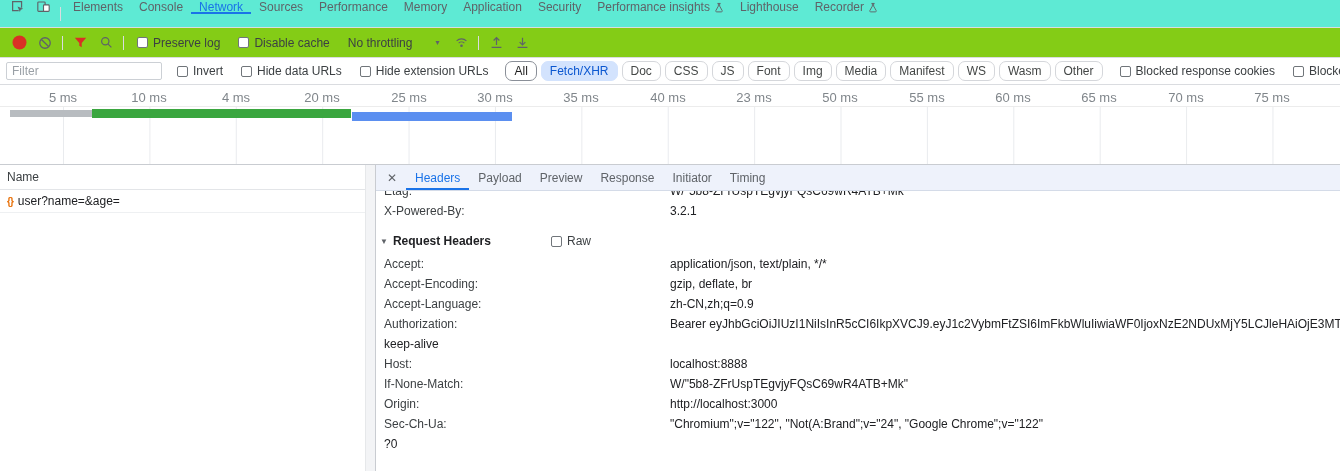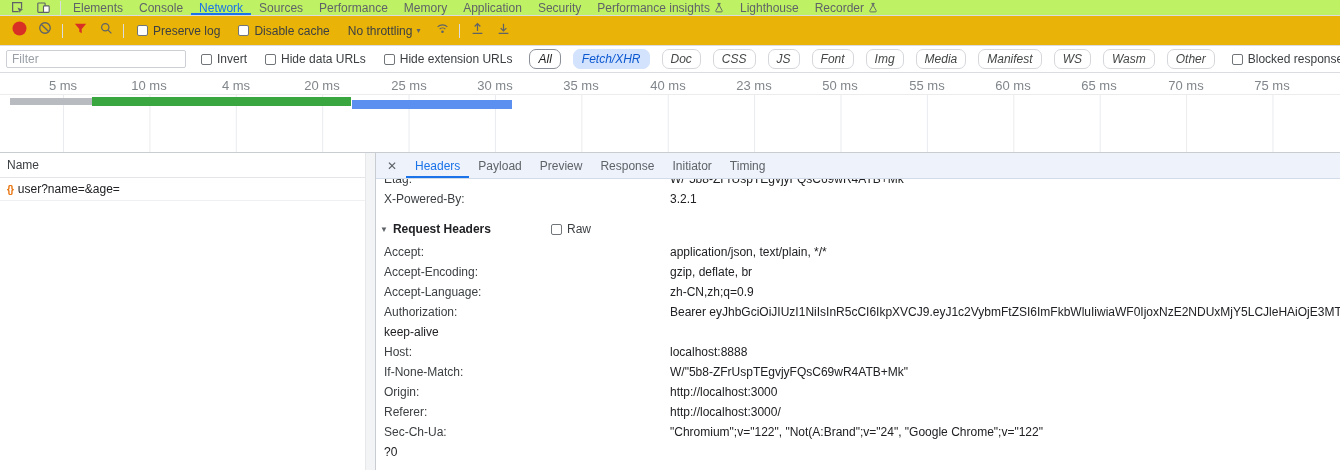--- a/index.html
+++ b/index.html
@@ -5,44 +5,44 @@
   * { box-sizing: border-box; }
   html,body { margin:0; padding:0; }
   body {
     width:1340px; height:471px; overflow:hidden; position:relative;
     background:#ffffff; color:#202124;
     font-family:"Liberation Sans", sans-serif; font-size:12px;
     -webkit-font-smoothing:antialiased;
   }
 
   
-  .tabbar { height:16px; display:flex; align-items:center; padding-left:4px;
-            border-bottom:1px solid #dadce0; background:#bef264; overflow:hidden; }
+  .tabbar { height:28px; display:flex; align-items:flex-start; padding-left:4px;
+            border-bottom:1px solid #dadce0; background:#5eead4; overflow:hidden; }
   .tb-icon { width:26px; display:flex; align-items:center; justify-content:center; }
   .tab { display:flex; align-items:center; gap:4px; padding:0 8px; color:#5f6368; white-space:nowrap; }
   .tab.selected { color:#1a73e8; box-shadow:inset 0 -2px 0 #1a73e8; }
   .vdiv { width:1px; height:14px; background:#dadce0; margin:auto 4px; flex:none; }
 
   
-  .toolbar { height:30px; display:flex; padding:0 6px;
-             border-bottom:1px solid #dadce0; background:#eab308; }
+  .toolbar { height:30px; display:flex; align-items:center; padding:0 6px;
+             border-bottom:1px solid #dadce0; background:#84cc16; }
   .icon-btn { width:26px; height:24px; display:flex; align-items:center; justify-content:center; flex:none; }
   .record-dot { width:11px; height:11px; border-radius:50%; background:#d93025; box-shadow:0 0 0 1.5px #d93025; }
   .check { display:inline-flex; align-items:center; gap:5px; margin:0 9px; color:#3c4043; white-space:nowrap; }
   .box { width:11px; height:11px; border:1px solid #70757a; border-radius:2px; background:#fff; flex:none; }
-  .select { display:flex; align-items:center; gap:4px; margin:0 9px; color:#3c4043; white-space:nowrap; }
+  .select { display:flex; align-items:center; gap:23px; margin:0 9px; color:#3c4043; white-space:nowrap; }
   .caret { font-size:8px; color:#5f6368; }
 
   
   .filter-row { height:27px; display:flex; align-items:center; padding:0 6px;
                 border-bottom:1px solid #dadce0; white-space:nowrap; overflow:hidden; background:#fff; }
-  .filter-input { width:180px; height:18px; border:1px solid #ccd0d5; border-radius:2px;
+  .filter-input { width:156px; height:18px; border:1px solid #ccd0d5; border-radius:2px;
                   font:inherit; padding:0 5px; color:#202124; outline:none; margin-right:6px; flex:none; }
   .filter-input::placeholder { color:#9aa0a6; }
-  .chiprow { display:flex; align-items:center; gap:12px; margin:0 8px;font-style:italic; }
+  .chiprow { display:flex; align-items:center; gap:4px; margin:0 8px; }
   .chip { padding:2px 8px; border-radius:7px; border:1px solid #d5d7db; color:#444746; }
   .chip.all { border-color:#8a8f98; color:#1f1f1f; }
   .chip.selected { background:#d3e3fd; border-color:#d3e3fd; color:#0b57d0; }
 
   
   .overview { position:relative; height:80px; border-bottom:1px solid #c9ccd1; background:#fff; }
   .tick-label { position:absolute; top:5px; width:50px; text-align:center; font-size:13px; color:#80868b; }
   .ogrid { position:absolute; left:0; right:0; top:21px; bottom:0;
            background-image:linear-gradient(90deg,#e9ebee 0 1px, transparent 1px);
            background-size:86.4px 100%; background-position-x:63px; border-top:1px solid #ececec; }
@@ -307,24 +307,20 @@
         </div>
         <div class="hrow">
           <span class="hname">If-None-Match:</span>
           <span class="hval">W/"5b8-ZFrUspTEgvjyFQsC69wR4ATB+Mk"</span>
         </div>
         <div class="hrow">
           <span class="hname">Origin:</span>
           <span class="hval">http://localhost:3000</span>
         </div>
         <div class="hrow">
-          <span class="hname">Referer:</span>
-          <span class="hval">http://localhost:3000/</span>
-        </div>
-        <div class="hrow">
           <span class="hname">Sec-Ch-Ua:</span>
           <span class="hval">"Chromium";v="122", "Not(A:Brand";v="24", "Google Chrome";v="122"</span>
         </div>
         <div class="hrow">
           <span class="hval">?0</span>
         </div>
       </div>
     </div>
   </div>
 </div>

